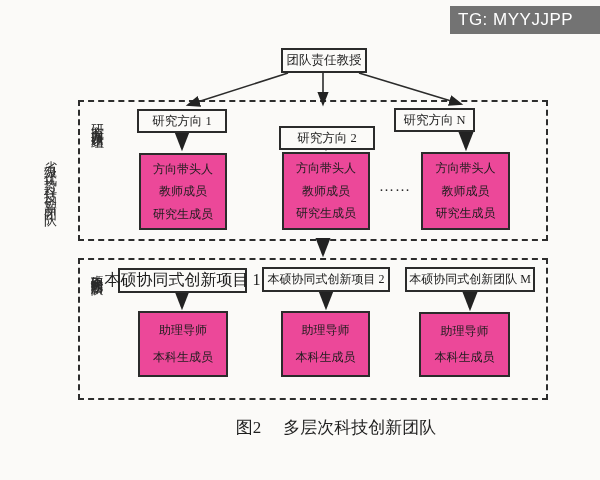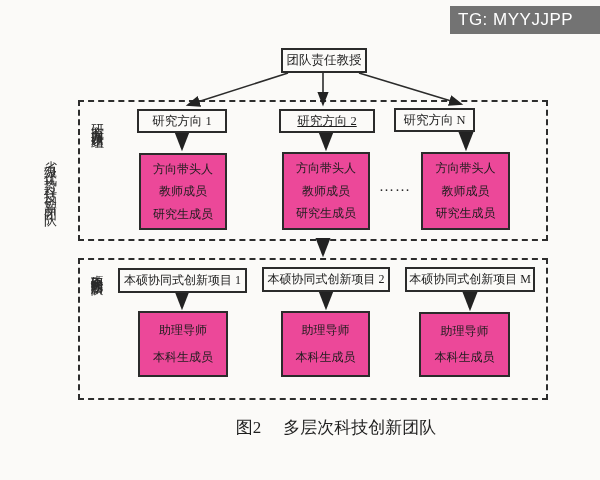--- a/index.html
+++ b/index.html
@@ -54,40 +54,40 @@
     display: flex;
     align-items: center;
     justify-content: center;
     font-size: 12.5px;
     white-space: nowrap;
     z-index: 2;
   }
   .node-root { left: 281px; top: 48px; width: 86px; height: 25px; }
 
   .dir-1 { left: 137px; top: 109px; width: 90px; height: 24px; }
-  .dir-2 { left: 279px; top: 109px; width: 96px; height: 24px; text-decoration: underline; }
+  .dir-2 { left: 279px; top: 126px; width: 96px; height: 24px; }
   .dir-3 { left: 394px; top: 108px; width: 81px; height: 24px; font-family: Liberation Serif, serif; }
 
   .member-box {
     position: absolute;
     background: #ec4899;
     border: 2px solid #2b2b2b;
     color: #1d1d1d;
     display: flex;
     flex-direction: column;
     align-items: center;
     justify-content: space-evenly;
     font-size: 12px;
     z-index: 2;
   }
   .mid-1 { left: 139px; top: 153px; width: 88px; height: 77px; }
   .mid-2 { left: 282px; top: 152px; width: 88px; height: 78px; }
   .mid-3 { left: 421px; top: 152px; width: 89px; height: 78px; }
 
-  .proj-1 { left: 118px; top: 268px; width: 129px; height: 25px; font-size: 12px; }
+  .proj-1 { left: 118px; top: 268px; width: 129px; height: 25px; font-size: 16px; }
   .proj-2 { left: 262px; top: 267px; width: 128px; height: 25px; font-size: 12px; }
   .proj-3 { left: 405px; top: 267px; width: 130px; height: 25px; font-size: 12px; }
 
   .bot-1 { left: 138px; top: 311px; width: 90px; height: 66px; }
   .bot-2 { left: 281px; top: 311px; width: 89px; height: 66px; }
   .bot-3 { left: 419px; top: 312px; width: 91px; height: 65px; }
 
   .ellipsis {
     position: absolute;
     left: 372px; top: 178px;
@@ -172,21 +172,21 @@
     <span>研究生成员</span>
   </div>
 
   <div class="ellipsis">……</div>
 
   <div class="dashed-group dg-lower"></div>
   <div class="vlabel vl-lower">本硕协同式创新团队</div>
 
   <div class="node proj-1">本硕协同式创新项目 1</div>
   <div class="node proj-2">本硕协同式创新项目 2</div>
-  <div class="node proj-3">本硕协同式创新项目 M</div>
+  <div class="node proj-3">本硕协同式创新团队 M</div>
 
   <div class="member-box bot-1">
     <span>助理导师</span>
     <span>本科生成员</span>
   </div>
   <div class="member-box bot-2">
     <span>助理导师</span>
     <span>本科生成员</span>
   </div>
   <div class="member-box bot-3">

